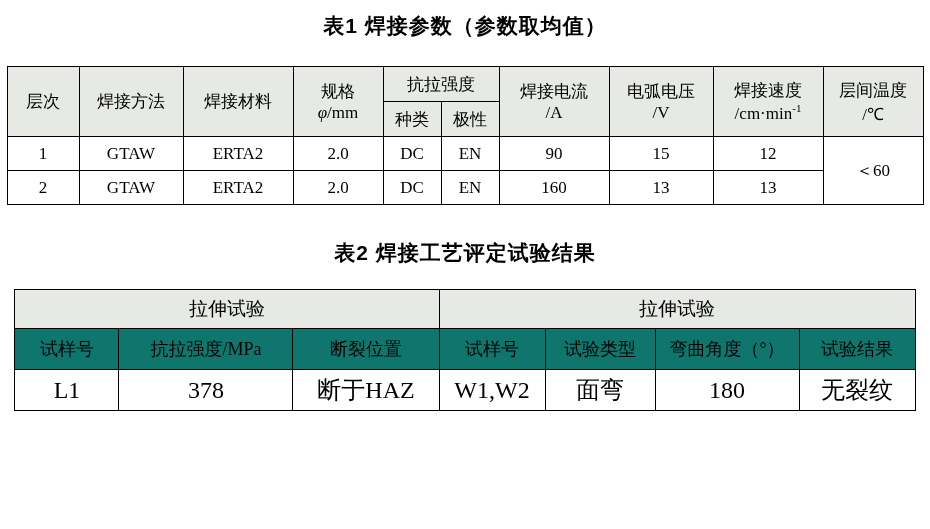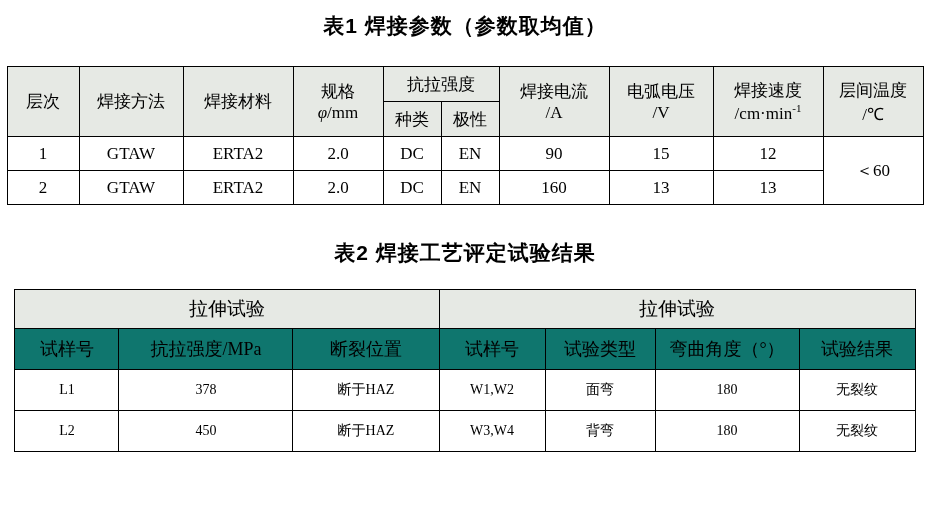--- a/index.html
+++ b/index.html
@@ -75,21 +75,21 @@
     height: 38px;
     font-size: 19px;
   }
   #table-pqr-results .hdr td {
     background: #0f766e;
     height: 40px;
     font-size: 18px;
   }
   #table-pqr-results tbody td {
     height: 40px;
-    font-size: 14px;
+    font-size: 24px;
   }
   .nowrap { white-space: nowrap; }
 </style>
 </head>
 <body>
 
 <div class="page">
 
   <div class="table-title" id="title-1">表1   焊接参数（参数取均值）</div>
 
@@ -195,25 +195,16 @@
     <tbody>
       <tr>
         <td>L1</td>
         <td>378</td>
         <td>断于HAZ</td>
         <td>W1,W2</td>
         <td>面弯</td>
         <td>180</td>
         <td>无裂纹</td>
       </tr>
-      <tr>
-        <td>L2</td>
-        <td>450</td>
-        <td>断于HAZ</td>
-        <td>W3,W4</td>
-        <td>背弯</td>
-        <td>180</td>
-        <td>无裂纹</td>
-      </tr>
     </tbody>
   </table>
 
 </div>
 
 </body></html>

